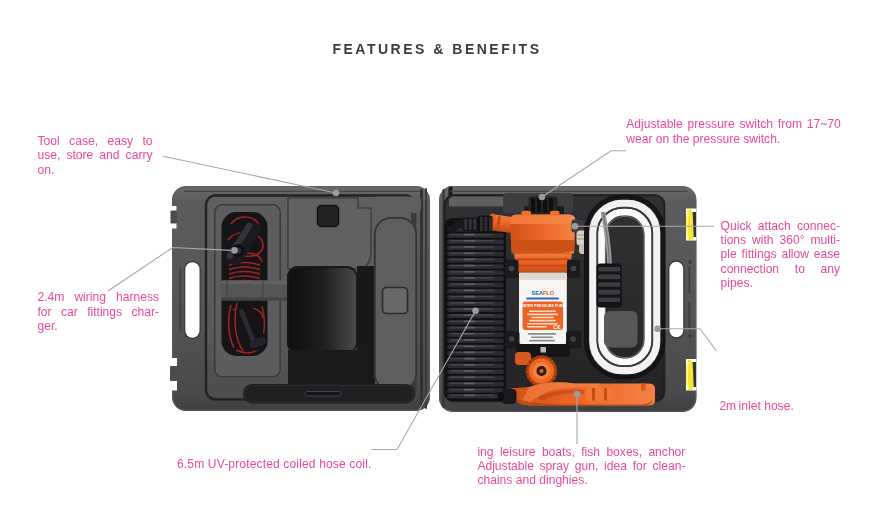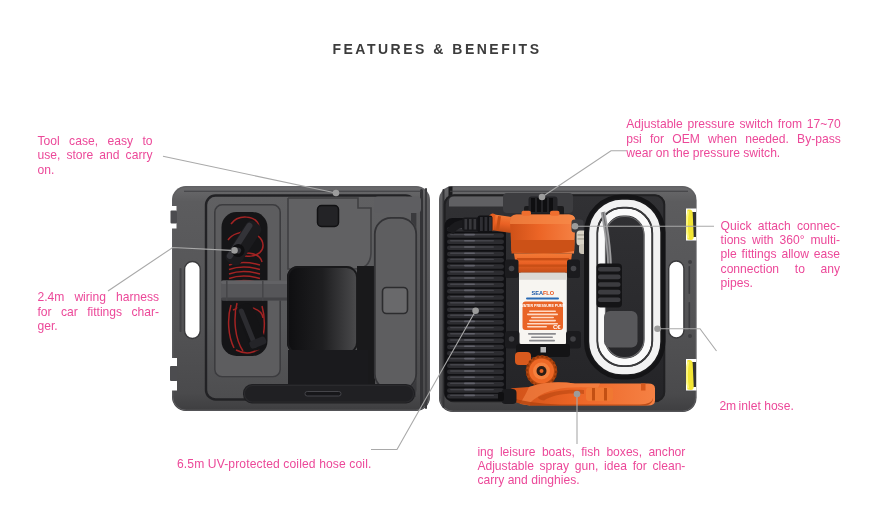--- a/index.html
+++ b/index.html
@@ -353,33 +353,32 @@
 </div>
 
 <div class="t" style="left:37.5px;top:290.3px;width:121.5px;">
   <div class="jl">2.4m wiring harness</div>
   <div class="jl">for car fittings char-</div>
   <div>ger.</div>
 </div>
 
 <div class="t" style="left:626.3px;top:117.3px;width:214.5px;">
   <div class="jl">Adjustable pressure switch from 17~70</div>
-  <div class="jl">psi for OEM when needed. By-pass</div>
   <div>wear on the pressure switch.</div>
 </div>
 
 <div class="t" style="left:720.6px;top:219px;width:119.5px;">
   <div class="jl">Quick attach connec-</div>
   <div class="jl">tions with 360° multi-</div>
   <div class="jl">ple fittings allow ease</div>
   <div class="jl">connection to any</div>
   <div>pipes.</div>
 </div>
 
 <div class="t" style="left:719.4px;top:368px;margin-top:31px;">2m inlet hose.</div>
 
 <div class="t" style="left:177px;top:457px;letter-spacing:0.12px;">6.5m UV-protected coiled hose coil.</div>
 
 <div class="t" style="left:477.4px;top:445px;width:208px;">
   <div class="jl">ing leisure boats, fish boxes, anchor</div>
   <div class="jl">Adjustable spray gun, idea for clean-</div>
-  <div>carry and dinghies.</div>
+  <div>chains and dinghies.</div>
 </div>
 
 </body></html>

